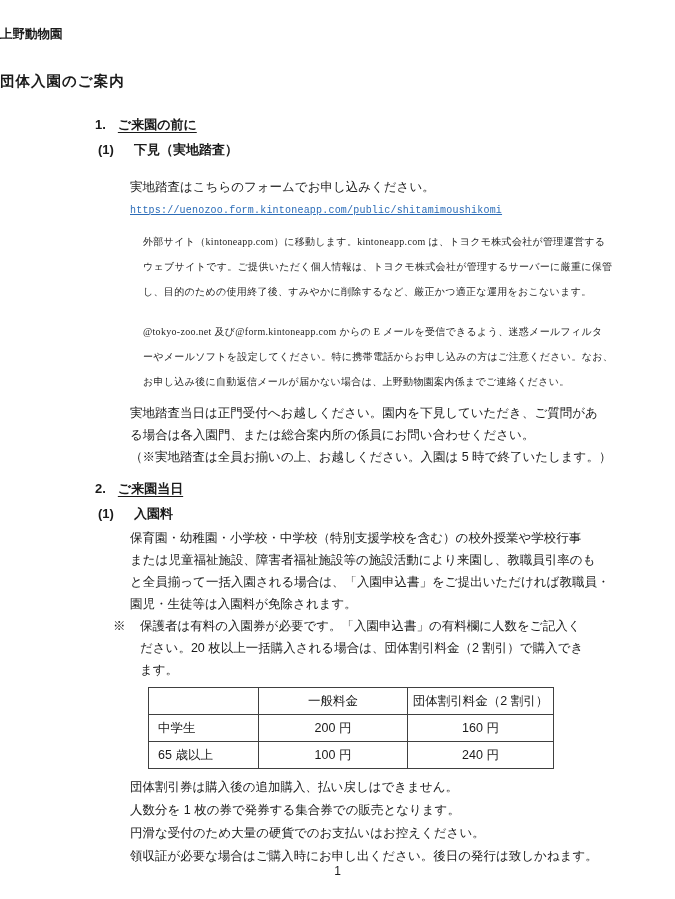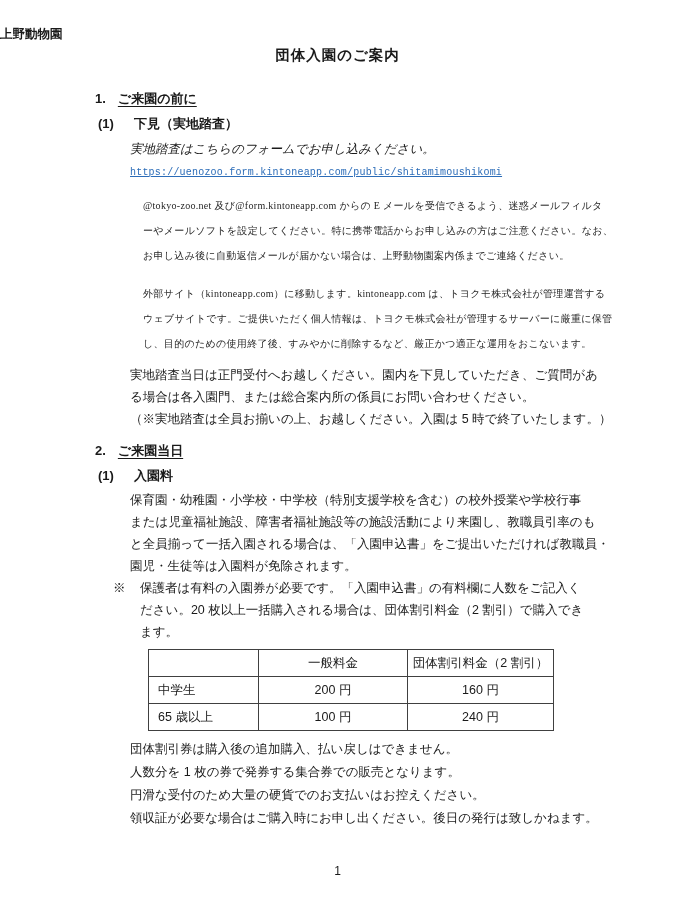--- a/index.html
+++ b/index.html
@@ -8,27 +8,27 @@
     width:675px;height:899px;
     margin:0 auto;
     background:#ffffff;
     font-family:"Liberation Sans",sans-serif;
     color:#1a1a1a;
     font-size:12.5px;
     overflow:hidden;
     box-sizing:border-box;
   }
   .corner{padding-top:26px;margin-right:80px;font-weight:bold;font-size:12.5px;}
-  .doc-title{margin-top:3px;text-align:center;font-weight:bold;font-size:14.5px;letter-spacing:1px;}
+  .doc-title{margin-top:29px;font-weight:bold;font-size:14.5px;letter-spacing:1px;}
   .h1{margin:25px 0 0 95px;font-weight:bold;font-size:13px;}
   .h1 .num{margin-right:12px;}
   .h1 .txt{text-decoration:underline;text-underline-offset:3px;}
   .subhead{margin:7px 0 0 98px;font-weight:bold;font-size:13px;}
   .subhead .num{margin-right:20px;}
-  .intro{margin:6px 0 0 130px;line-height:20px;font-style:italic;}
+  .intro{margin:18px 0 0 130px;line-height:20px;}
   .linkline{margin:5px 0 0 130px;}
   .link{
     font-family:"Liberation Mono","DejaVu Sans Mono",monospace;
     font-size:10px;
     color:#2b6cb8;
     letter-spacing:0.2px;
   }
   .smallnote{
     margin-left:143px;width:470px;
     font-family:"Liberation Serif","DejaVu Serif",serif;
@@ -72,30 +72,30 @@
   <div class="subhead">
     <span class="num">(1)</span><span>下見（実地踏査）</span>
   </div>
 
   <div class="intro">実地踏査はこちらのフォームでお申し込みください。</div>
 
   <div class="linkline">
     <a href="#" class="link">https://uenozoo.form.kintoneapp.com/public/shitamimoushikomi</a>
   </div>
 
+  <div class="smallnote second">
+    <div class="line">外部サイト（kintoneapp.com）に移動します。kintoneapp.com は、トヨクモ株式会社が管理運営する</div>
+    <div class="line">ウェブサイトです。ご提供いただく個人情報は、トヨクモ株式会社が管理するサーバーに厳重に保管</div>
+    <div class="line">し、目的のための使用終了後、すみやかに削除するなど、厳正かつ適正な運用をおこないます。</div>
+  </div>
+
   <div class="smallnote first">
     <div class="line">@tokyo-zoo.net 及び@form.kintoneapp.com からの E メールを受信できるよう、迷惑メールフィルタ</div>
     <div class="line">ーやメールソフトを設定してください。特に携帯電話からお申し込みの方はご注意ください。なお、</div>
     <div class="line">お申し込み後に自動返信メールが届かない場合は、上野動物園案内係までご連絡ください。</div>
-  </div>
-
-  <div class="smallnote second">
-    <div class="line">外部サイト（kintoneapp.com）に移動します。kintoneapp.com は、トヨクモ株式会社が管理運営する</div>
-    <div class="line">ウェブサイトです。ご提供いただく個人情報は、トヨクモ株式会社が管理するサーバーに厳重に保管</div>
-    <div class="line">し、目的のための使用終了後、すみやかに削除するなど、厳正かつ適正な運用をおこないます。</div>
   </div>
 
   <div class="bodypar par1">
     <div class="line">実地踏査当日は正門受付へお越しください。園内を下見していただき、ご質問があ</div>
     <div class="line">る場合は各入園門、または総合案内所の係員にお問い合わせください。</div>
     <div class="line">（※実地踏査は全員お揃いの上、お越しください。入園は 5 時で終了いたします。）</div>
   </div>
 
   <div class="h1 h2">
     <span class="num">2.</span><span class="txt">ご来園当日</span>

